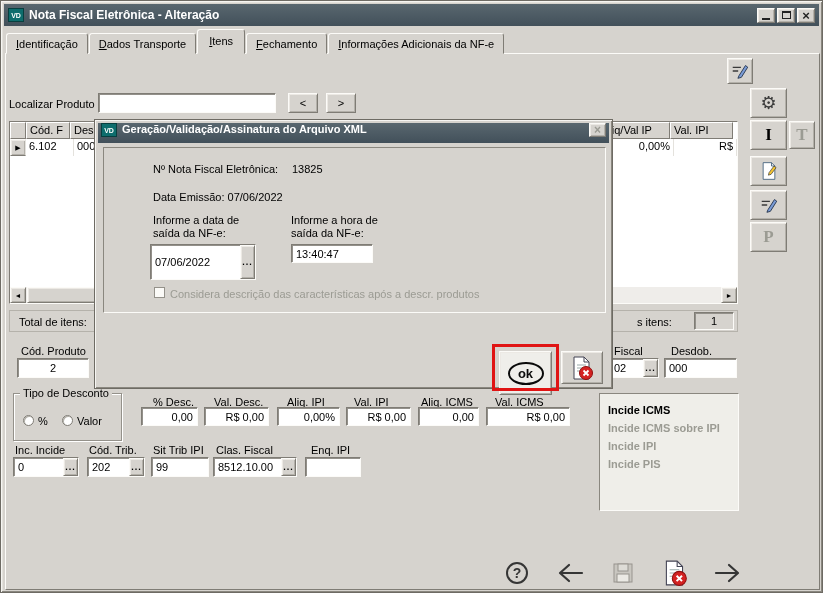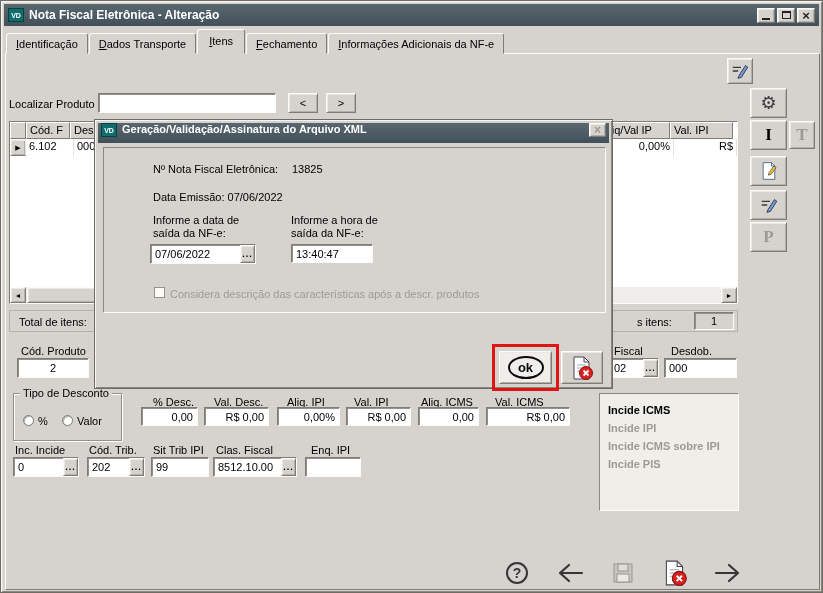--- a/index.html
+++ b/index.html
@@ -182,22 +182,22 @@
   <div class="field sunken" style="left:417px;top:406px;width:61px;height:19px;z-index:2">
     <input style="text-align: right;" value="0,00">
   </div>
   <div class="lbl" style="left:494px;top:395px;z-index:2">Val. ICMS</div>
   <div class="field sunken" style="left:485px;top:406px;width:84px;height:19px;z-index:2">
     <input style="text-align: right;" value="R$ 0,00">
   </div>
 
   <div class="abs" style="left:598px;top:392px;width:140px;height:118px;background:#efeee9;border:1px solid;border-color:#8a877f #fcfbf8 #fcfbf8 #8a877f;padding:7px 0 0 8px;z-index:2">
     <div class="incide-item" style="color:#000">Incide ICMS</div>
+    <div class="incide-item disabledtx">Incide ICMS sobre IPI</div>
     <div class="incide-item disabledtx">Incide IPI</div>
-    <div class="incide-item disabledtx">Incide ICMS sobre IPI</div>
     <div class="incide-item disabledtx">Incide PIS</div>
   </div>
 
   <div class="lbl" style="left:14px;top:443px;z-index:2">Inc. Incide</div>
   <div class="field sunken" style="left:12px;top:456px;width:66px;height:20px;z-index:2">
     <input value="0" style="">
     <div class="dots raised btn">...</div>
   </div>
   <div class="lbl" style="left:88px;top:443px;z-index:2">Cód. Trib.</div>
   <div class="field sunken" style="left:86px;top:456px;width:58px;height:20px;z-index:2">
@@ -286,33 +286,33 @@
     <div class="innerpanel">
       <div class="lbl" style="left:49px;top:15px">Nº Nota Fiscal Eletrônica:</div>
       <div class="lbl" style="left:188px;top:15px">13825</div>
       <div class="lbl" style="left:49px;top:43px">Data Emissão: 07/06/2022</div>
 
       <div class="lbl" style="left:49px;top:66px">Informe a data de</div>
       <div class="lbl" style="left:49px;top:79px">saída da NF-e:</div>
       <div class="lbl" style="left:187px;top:66px">Informe a hora de</div>
       <div class="lbl" style="left:187px;top:79px">saída da NF-e:</div>
 
-      <div class="field sunken" style="left:46px;top:96px;width:106px;height:20px">
+      <div class="field sunken" style="left:46px;top:96px;width:106px;height:36px">
         <input value="07/06/2022" style="">
         <div class="dots raised btn">...</div>
       </div>
       <div class="field sunken" style="left:187px;top:96px;width:82px;height:19px">
         <input value="13:40:47" style="">
       </div>
 
       <div class="checkbox" style="left:50px;top:139px"></div>
       <div class="lbl disabledtx" style="left:66px;top:140px">Considera descrição das características após a descr. produtos</div>
     </div>
 
-    <div class="abs raised btn" style="left:404px;top:231px;width:53px;height:33px;background:#efeeea">
+    <div class="abs raised btn" style="left:404px;top:231px;width:53px;height:44px;background:#efeeea">
       <span class="okring">ok</span>
     </div>
     <div class="highlight" style="left:397px;top:224px;width:67px;height:47px"></div>
 
     <div class="abs raised btn" style="left:466px;top:231px;width:42px;height:33px">
       <svg width="26" height="26" viewBox="0 0 26 26">
         <path d="M5 2h10l5 5v17H5z" fill="#fff" stroke="#445"></path>
         <path d="M15 2v5h5" fill="none" stroke="#445"></path>
         <path d="M8 10h9M8 13h9M8 16h6" stroke="#9aa" stroke-width="1"></path>
         <circle cx="17" cy="18" r="6.5" fill="#d42222" stroke="#8f0f0f"></circle>

